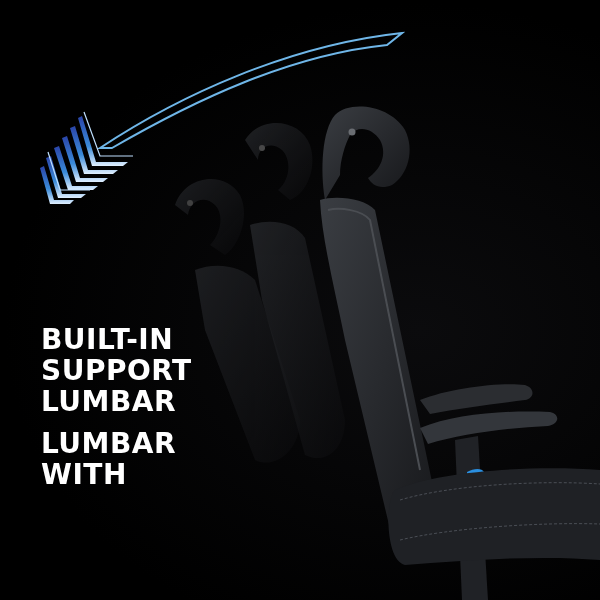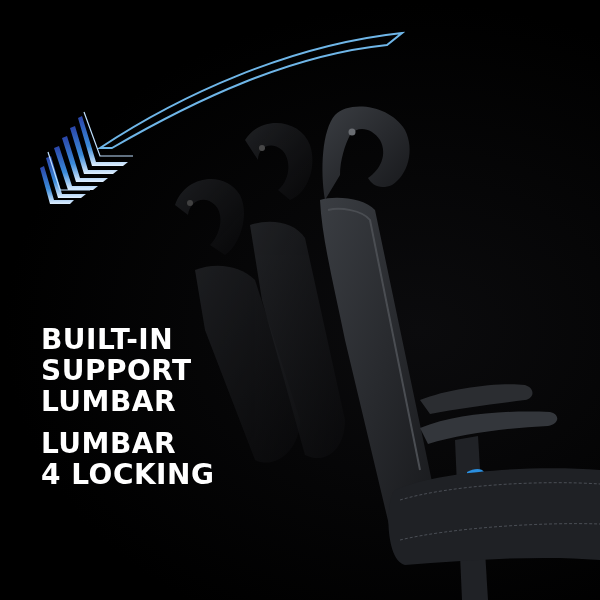--- a/index.html
+++ b/index.html
@@ -89,15 +89,15 @@
   </svg>
 
   <div class="feature-block" id="feat1">
     <span class="feature-line">BUILT-IN</span>
     <span class="feature-line">SUPPORT</span>
     <span class="feature-line">LUMBAR</span>
   </div>
 
   <div class="feature-block" id="feat2">
     <span class="feature-line">LUMBAR</span>
-    <span class="feature-line">4 LOCKING</span>
+    <span class="feature-line">WITH</span>
   </div>
 </div>
 
 </body></html>

